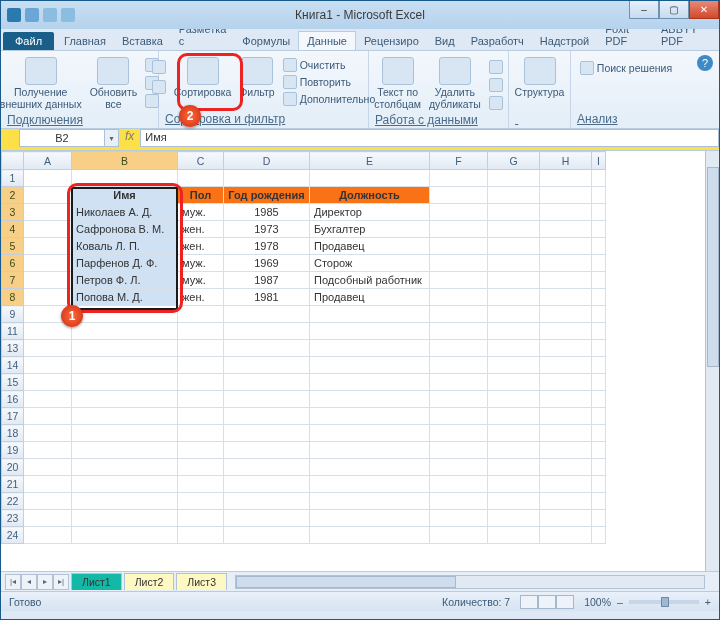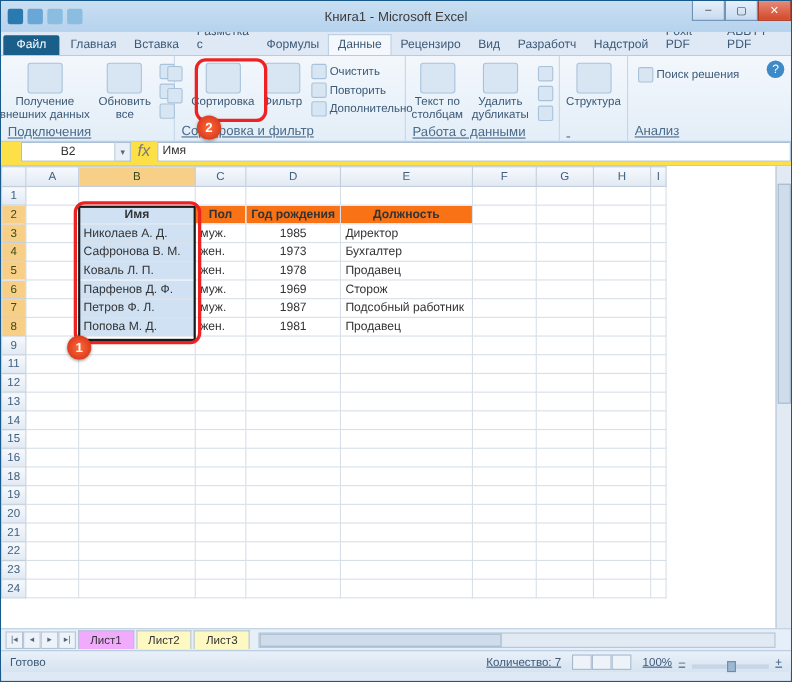--- a/index.html
+++ b/index.html
@@ -23,44 +23,44 @@
   .bigbtn .ico32 { width:32px; height:28px; background:#d8e6f4; border:1px solid #a9c2db; border-radius:3px; }
   .smallbtn { display:flex; align-items:center; gap:3px; font-size:10.5px; color:#3c5a78; padding:1px 2px;}
   .smallbtn .ico16 { width:14px; height:14px; background:#d8e6f4; border:1px solid #a9c2db; border-radius:2px;}
   .row { display:flex; gap:4px; }
   .col { display:flex; flex-direction:column; gap:2px; }
   .hl-red { border: 3px solid #e22; border-radius: 10px; position:absolute; pointer-events:none; z-index: 50; }
   .callout { width:22px; height:22px; border-radius:50%; background: radial-gradient(#ff6a3c,#cc2a10); color:#fff; display:flex; align-items:center; justify-content:center; font-weight:bold; font-size:12px; position:absolute; z-index:60; box-shadow: 0 1px 3px rgba(0,0,0,.4);}
   .namebox-row { height:22px; background:#fde047; border-bottom:1px solid #b8cce0; display:flex; }
   .namebox { width:86px; height:18px; margin-left:18px; background:#fff; border:1px solid #abc0d6; font-size:11px; display:flex; align-items:center; justify-content:center; }
   .namebox-arrow{ width:14px; height:18px; border:1px solid #abc0d6; border-left:none; background:#e9eff7; display:flex;align-items:center;justify-content:center; font-size:8px; color:#567;}
-  .fx { margin: 0 6px; color:#7a7a7a; font-style:italic; font-size:15px;}
+  .fx { margin: 0 6px; color:#7a7a7a; font-style:italic; font-size:12px;}
   .formula { flex:1; height:18px; background:#fff; border:1px solid #abc0d6; padding:1px 4px; font-size:11px;}
   .sheet-area { position:relative; height: 420px; background:#fff; overflow:hidden;}
   .grid { border-collapse: collapse; table-layout:fixed; }
   .grid th { background: linear-gradient(#f6f9fd,#e1e9f3); border:1px solid #c3cfdd; font-weight:normal; font-size:10.5px; color:#41607e; height:18px;}
   .grid td { border:1px solid #d7dfe8; font-size:11px; height:17px; padding: 0 4px; white-space:nowrap; overflow:hidden;}
   .grid .rownum { background: linear-gradient(#f6f9fd,#e1e9f3); border:1px solid #c3cfdd; text-align:center; font-size:10.5px; color:#41607e;}
   .hdr-yellow { background:#f97316; font-weight:bold; text-align:center;}
   .sel-col-b { background:#cfe1f3;}
   .sel-header-b { background: #f8cf87 !important; color:#3a4a1a !important; }
   .sel-rowhead { background: #f8cf87 !important; color:#3a4a1a !important; }
   .col-A{width:48px} .col-B{width:106px} .col-C{width:46px} .col-D{width:86px} .col-E{width:120px}
   .col-F{width:58px} .col-G{width:52px} .col-H{width:52px} .col-I{width:14px}
   .sel-border { position:absolute; border:2px solid #1a1a1a; pointer-events:none;}
   .sheet-tabs { height:20px; background:#e6eef8; border-top:1px solid #b8cce0; display:flex; align-items:center; font-size:10.5px;}
   .sheet-nav { display:flex; gap:0; margin-left:4px;}
   .sheet-nav div{ width:16px; height:16px; border:1px solid #b3c3d6; background:#eef3fa; font-size:8px; display:flex;align-items:center;justify-content:center; color:#567;}
-  .sheet-tab { padding:2px 10px; background:#f0abfc; border:1px solid #b3c3d6; border-bottom:none; margin-left:2px; }
+  .sheet-tab { padding:2px 10px; background:#14b8a6; border:1px solid #b3c3d6; border-bottom:none; margin-left:2px; }
   .sheet-tab.inactive{ background:#fef9c3;}
   .hscroll { flex:1; margin:0 14px 0 8px; height:14px; background:#e1e9f3; border:1px solid #b3c3d6; position:relative;}
   .hscroll .thumb { position:absolute; left:0; top:0; width:220px; height:12px; background:#cfdcec; border:1px solid #a5b8cd;}
   .statusbar { height:20px; background:linear-gradient(#e9f0f9,#d6e3f1); border-top:1px solid #b8cce0; display:flex; align-items:center; font-size:10.5px; color:#3c5a78; padding:0 8px; justify-content:space-between;}
-  .statusbar .right { display:flex; gap:10px; align-items:center;text-decoration:underline;}
-  .zoom { display:flex; align-items:flex-end; gap:6px;}
+  .statusbar .right { display:flex; gap:10px; align-items:center;}
+  .zoom { display:flex; align-items:center; gap:6px;}
   .zoom .track{ width:70px; height:4px; background:#c6d6e8; position:relative;}
   .zoom .track .handle{ position:absolute; left:32px; top:-3px; width:8px; height:10px; background:#9db8d3; border:1px solid #6d8aa8;}
   .viewbtns { display:flex; gap:0;}
   .viewbtns div{ width:18px; height:14px; border:1px solid #a5b8cd; background:#eef3fa;}
   .vscroll { position:absolute; right:0; top:0; width:14px; height:100%; background:#e1e9f3; border-left:1px solid #b3c3d6;}
   .vscroll .thumb{ position:absolute; top:16px; left:1px; width:12px; height:200px; background:#cfdcec; border:1px solid #a5b8cd;}
   .help-icon { position:absolute; right:6px; top:4px; width:16px; height:16px; border-radius:50%; background:#3e8ac6; color:#fff; font-size:11px; display:flex;align-items:center;justify-content:center;}
   .center{text-align:center}
 </style>
 </head>
@@ -359,32 +359,20 @@
             <td></td>
             <td></td>
             <td></td>
             <td></td>
             <td></td>
             <td></td>
             <td></td>
             <td></td>
           </tr>
       <tr>
-            <td class="rownum">12</td>
-            <td></td>
-            <td></td>
-            <td></td>
-            <td></td>
-            <td></td>
-            <td></td>
-            <td></td>
-            <td></td>
-            <td></td>
-          </tr>
-      <tr>
             <td class="rownum">13</td>
             <td></td>
             <td></td>
             <td></td>
             <td></td>
             <td></td>
             <td></td>
             <td></td>
             <td></td>
             <td></td>
@@ -408,20 +396,32 @@
             <td></td>
             <td></td>
             <td></td>
             <td></td>
             <td></td>
             <td></td>
             <td></td>
           </tr>
       <tr>
             <td class="rownum">16</td>
+            <td></td>
+            <td></td>
+            <td></td>
+            <td></td>
+            <td></td>
+            <td></td>
+            <td></td>
+            <td></td>
+            <td></td>
+          </tr>
+      <tr>
+            <td class="rownum">17</td>
             <td></td>
             <td></td>
             <td></td>
             <td></td>
             <td></td>
             <td></td>
             <td></td>
             <td></td>
             <td></td>
           </tr>

